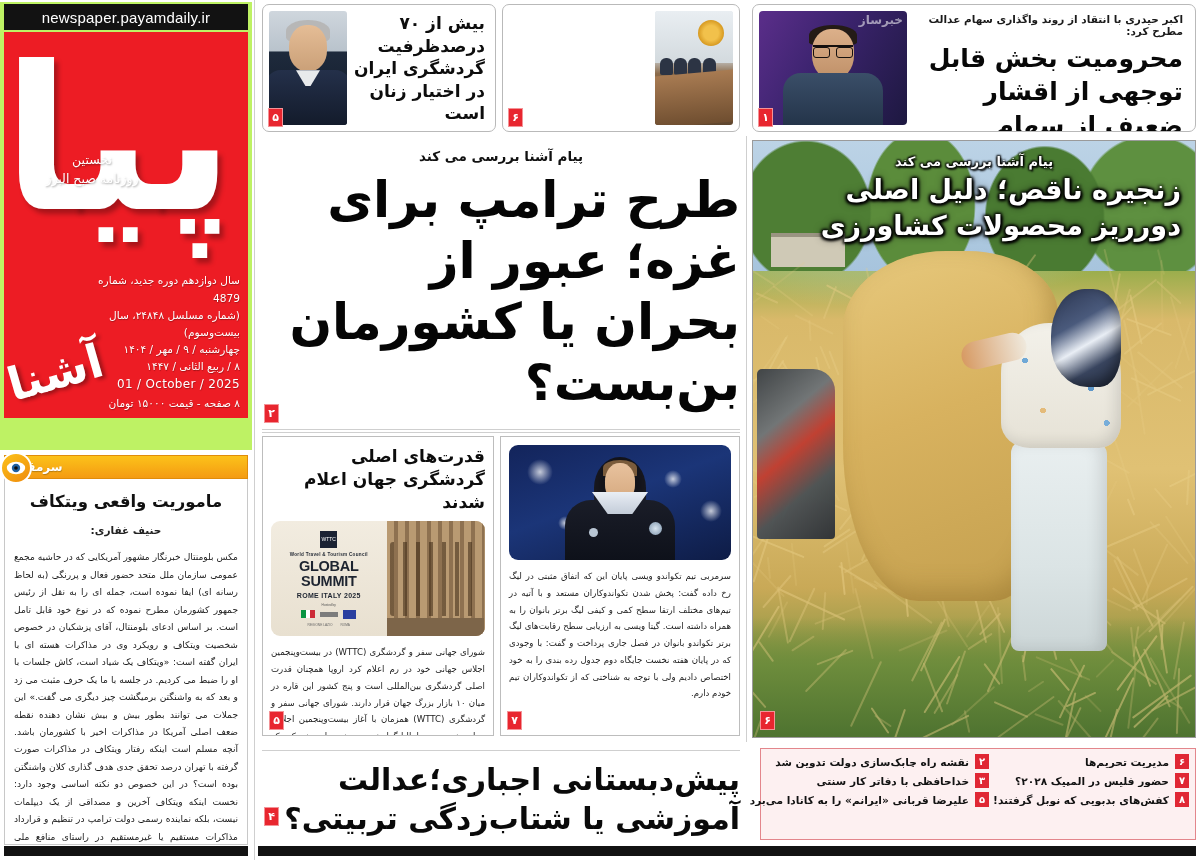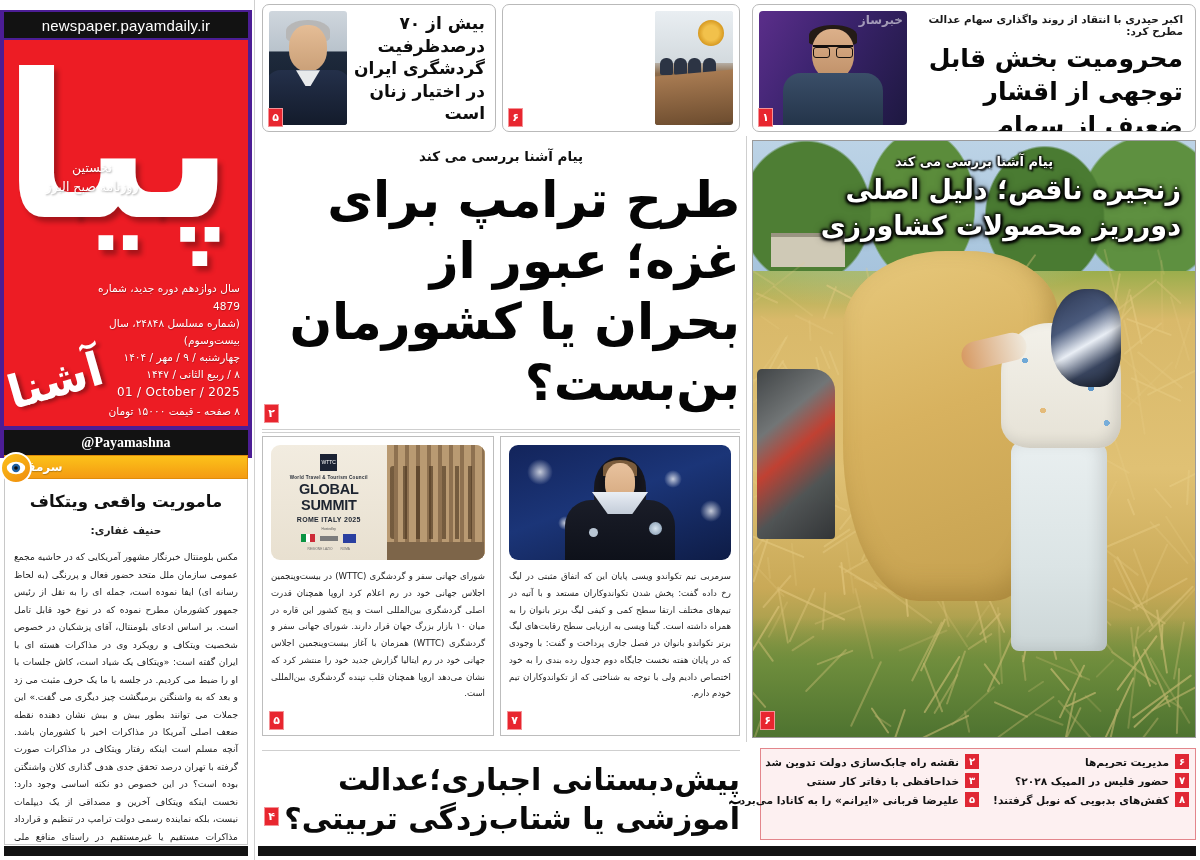--- a/index.html
+++ b/index.html
@@ -16,23 +16,23 @@
   .page {
     width: 1200px; height: 860px;
     position: relative;
     background: #ffffff;
     display: block;
   }
 
   
   .masthead-col {
     position: absolute;
-    left: 0; top: 10px;
+    left: 0; top: 2px;
     width: 252px; height: 448px;
-    background: #4c1d95;
+    background: #bef264;
   }
   .site-url-bar {
     position: absolute; left: 4px; top: 2px;
     width: 244px; height: 26px;
     background: #121212;
     color: #ffffff;
     display: flex; align-items: center; justify-content: center;
     font-size: 15px; letter-spacing: .2px;
     direction: ltr;
     font-family: "Liberation Sans", sans-serif;
@@ -574,21 +574,20 @@
     display: flex; align-items: center; justify-content: center;
   }
   .index-label {
     flex: 1 1 auto;
     text-align: right;
     font-size: 10.6px;
     color: #121212;
     font-weight: bold;
     white-space: nowrap;
     overflow: hidden;
-    margin-left: 10px;
   }
 
   
   .vline {
     position: absolute;
     background: #cfcfcf;
     width: 1px;
   }
   .hline {
     position: absolute;
@@ -621,23 +620,20 @@
       <div class="issue-info">
         <div>سال دوازدهم دوره جدید، شماره 4879</div>
         <div>(شماره مسلسل ۲۴۸۴۸، سال بیست‌وسوم)</div>
         <div>چهارشنبه / ۹ / مهر / ۱۴۰۴</div>
         <div>۸ / ربیع الثانی / ۱۴۴۷</div>
         <div class="ltr">01 / October / 2025</div>
         <div>۸ صفحه - قیمت ۱۵۰۰۰ تومان</div>
       </div>
     </div>
 
-    <div class="social-bar">
-      <span>@Payamashna</span>
-    </div>
   </div>
 
   <div class="editorial">
     <div class="edit-header">
       <span class="eye-icon">
         <svg width="20" height="20" viewBox="0 0 24 24">
           <ellipse cx="12" cy="12" rx="11" ry="7.5" fill="#ffffff"></ellipse>
           <circle cx="12" cy="12" r="5" fill="#1f5f9e"></circle>
           <circle cx="12" cy="12" r="2.2" fill="#0d0d0d"></circle>
         </svg>
@@ -978,20 +974,21 @@
     <div class="mp-scarf"></div>
 
     <div class="mp-overlay">
       <span class="mp-kicker">پیام آشنا بررسی می کند</span>
       <div class="mp-head">زنجیره ناقص؛ دلیل اصلی دورریز محصولات کشاورزی</div>
     </div>
     <span class="pagebadge mp-badge">۶</span>
   </div>
 
   <div class="artbox artbox-left">
+    <div class="art-title">قدرت‌های اصلی گردشگری جهان اعلام شدند</div>
     <div class="art-photo">
       <div class="poster">
         <div class="poster-colo"></div>
         <div class="poster-right">
           <span class="ps-mark">
               <span>WTTC</span>
             </span>
           <div class="ps-wttc">World Travel &amp; Tourism Council</div>
           <div class="ps-global">GLOBAL</div>
           <div class="ps-global">SUMMIT</div>

